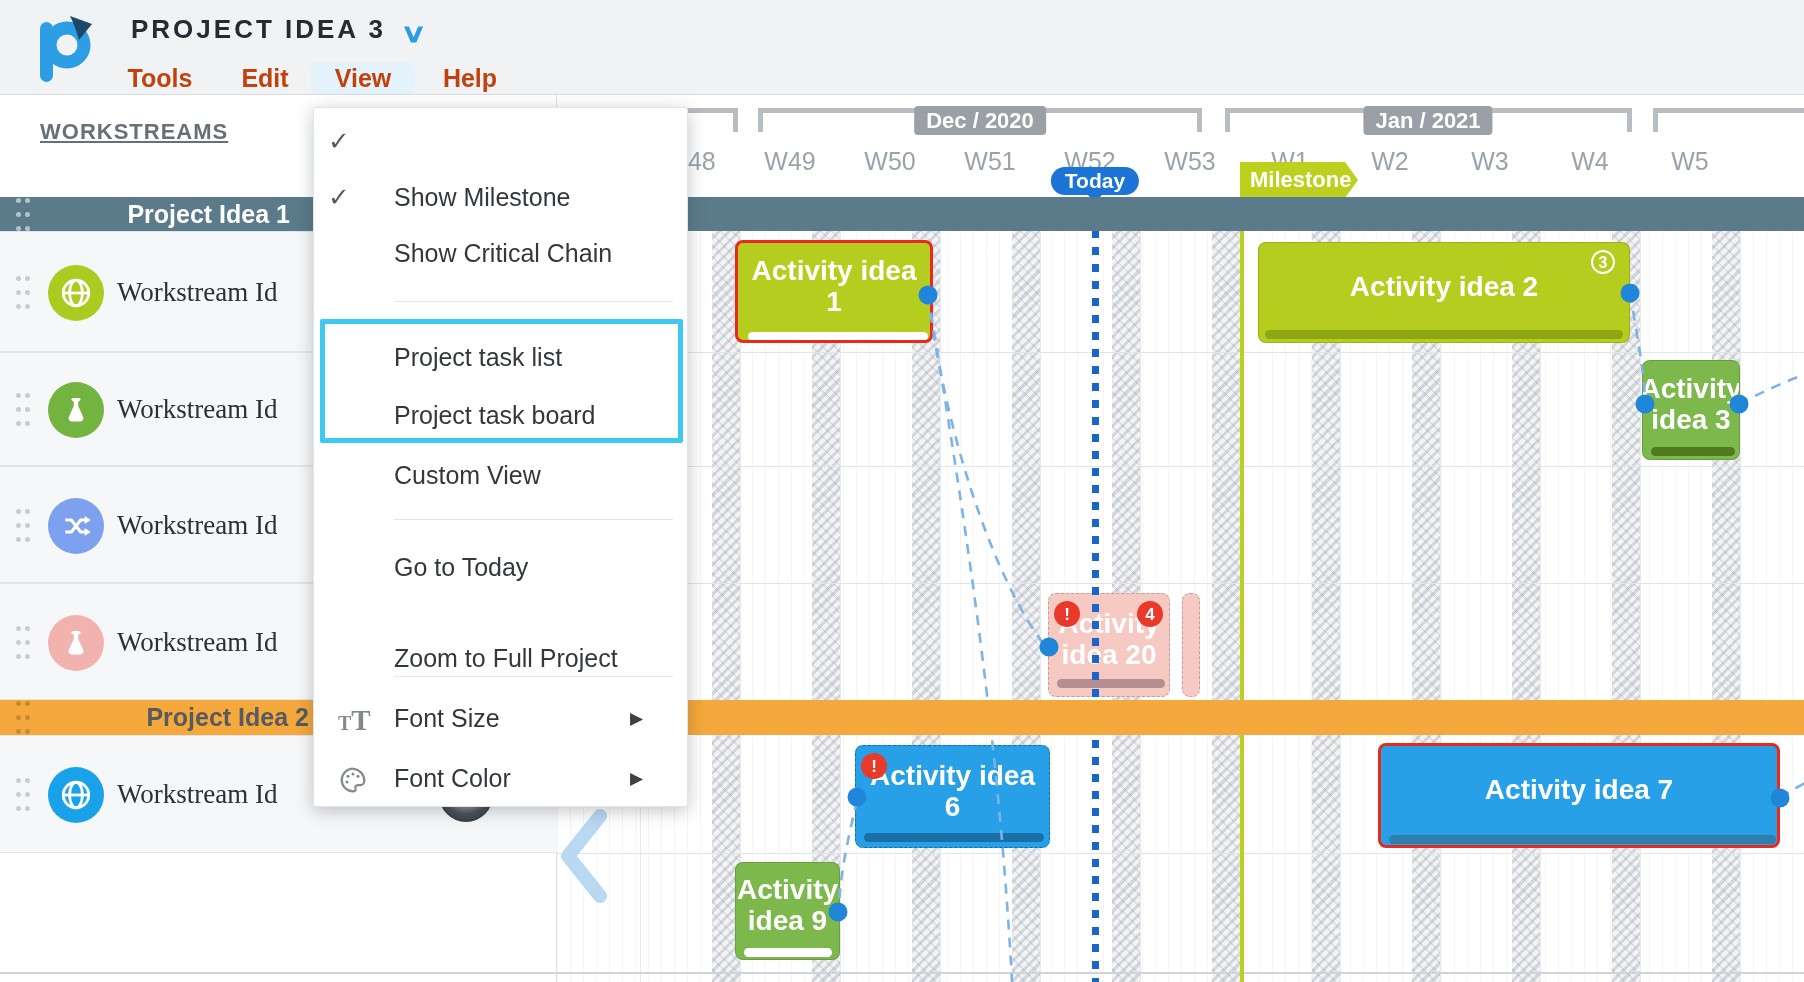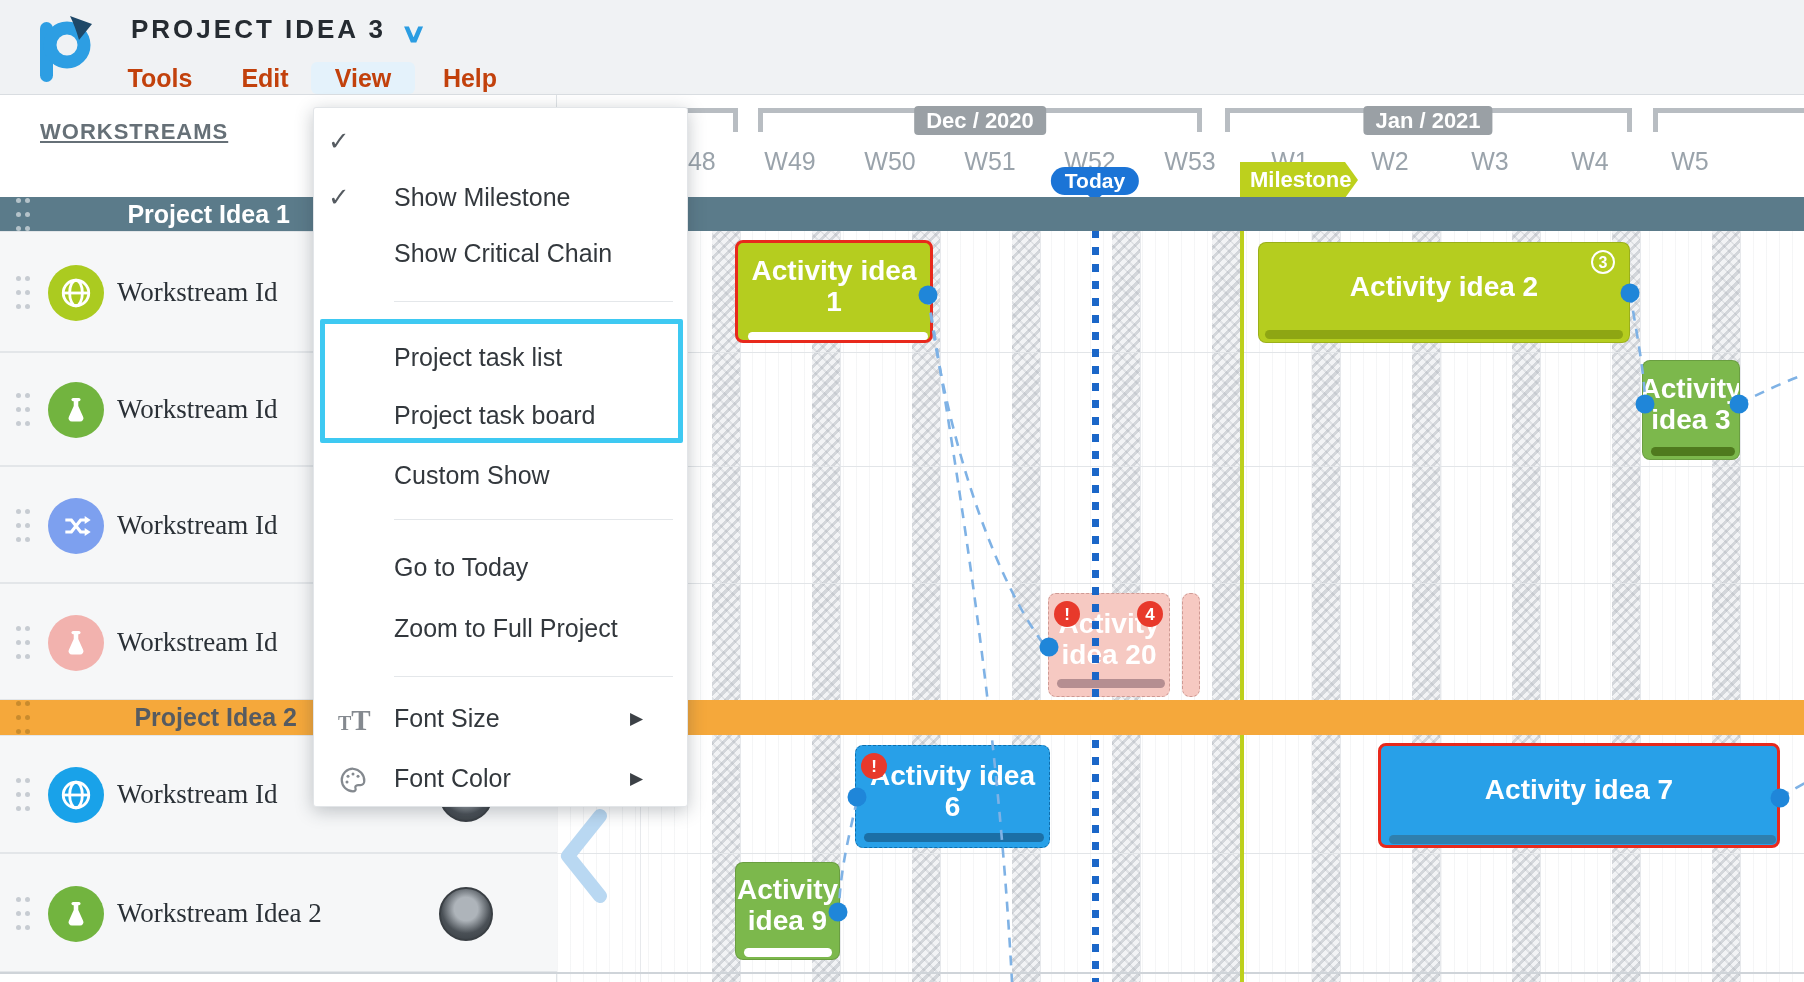--- a/index.html
+++ b/index.html
@@ -264,55 +264,37 @@
         <div class="ws-icon" style="top: 31px; background: rgb(25, 162, 233);">
           <svg width="34" height="34" viewBox="0 0 24 24">
             <circle cx="12" cy="12" r="9" fill="none" stroke="#fff" stroke-width="2"></circle>
             <path d="M3,12h18" stroke="#fff" stroke-width="2"></path>
             <ellipse cx="12" cy="12" rx="4.5" ry="9" fill="none" stroke="#fff" stroke-width="2"></ellipse>
           </svg>
         </div>
         <div class="ws-label" style="top: 43px;">Workstream Id</div>
         <div class="avatar" style="left: 439px; top: 32px;"></div>
       </div>
-      <div class="abs ws-row" style="top: 758px; height: 119px;">
-        <div class="dots" style="top: 43px; height: 34px;">
-          <div style="left: 0px; top: 0px; position: absolute; width: 5px; height: 5px; border-radius: 50%; background: rgb(199, 204, 210);"></div>
-          <div style="left: 0px; top: 14px; position: absolute; width: 5px; height: 5px; border-radius: 50%; background: rgb(199, 204, 210);"></div>
-          <div style="left: 0px; top: 28px; position: absolute; width: 5px; height: 5px; border-radius: 50%; background: rgb(199, 204, 210);"></div>
-          <div style="left: 9px; top: 0px; position: absolute; width: 5px; height: 5px; border-radius: 50%; background: rgb(199, 204, 210);"></div>
-          <div style="left: 9px; top: 14px; position: absolute; width: 5px; height: 5px; border-radius: 50%; background: rgb(199, 204, 210);"></div>
-          <div style="left: 9px; top: 28px; position: absolute; width: 5px; height: 5px; border-radius: 50%; background: rgb(199, 204, 210);"></div>
-        </div>
-        <div class="ws-icon" style="top: 32px; background: rgb(114, 180, 63);">
-          <svg width="32" height="32" viewBox="0 0 24 24">
-            <path d="M10.3,4.5 V9 L6.6,17.2 a2.5,2.5 0 0 0 2.3,3.5 h6.2 a2.5,2.5 0 0 0 2.3,-3.5 L13.7,9 V4.5 Z" fill="#fff"></path>
-            <rect x="8.6" y="3" width="6.8" height="2.4" rx="1.2" fill="#fff"></rect>
-          </svg>
-        </div>
-        <div class="ws-label" style="top: 44px;">Workstream Idea 2</div>
-        <div class="avatar" style="left: 439px; top: 33px;"></div>
-      </div>
       <div class="abs" style="left: 0px; top: 877px; width: 557px; height: 2px; background: rgb(207, 212, 217);"></div>
     </div>
 
   <div id="bands">
       <div class="abs band" style="top: 197px; height: 34px; background: rgb(91, 123, 138);">
         <div class="band-label" style="left: 0px; width: 290px; justify-content: flex-end; color: rgb(255, 255, 255);">Project Idea 1</div>
         <div class="dots" style="top: 1px; height: 34px;">
           <div style="left: 0px; top: 0px; position: absolute; width: 5px; height: 5px; border-radius: 50%; background: rgba(255, 255, 255, 0.55);"></div>
           <div style="left: 0px; top: 14px; position: absolute; width: 5px; height: 5px; border-radius: 50%; background: rgba(255, 255, 255, 0.55);"></div>
           <div style="left: 0px; top: 28px; position: absolute; width: 5px; height: 5px; border-radius: 50%; background: rgba(255, 255, 255, 0.55);"></div>
           <div style="left: 9px; top: 0px; position: absolute; width: 5px; height: 5px; border-radius: 50%; background: rgba(255, 255, 255, 0.55);"></div>
           <div style="left: 9px; top: 14px; position: absolute; width: 5px; height: 5px; border-radius: 50%; background: rgba(255, 255, 255, 0.55);"></div>
           <div style="left: 9px; top: 28px; position: absolute; width: 5px; height: 5px; border-radius: 50%; background: rgba(255, 255, 255, 0.55);"></div>
         </div>
       </div>
       <div class="abs band" style="top: 700px; height: 35px; background: rgb(245, 168, 59);">
-        <div class="band-label" style="left: 0px; width: 297px; justify-content: flex-end; color: rgb(86, 91, 97);">Project Idea 2</div>
+        <div class="band-label" style="left: 12px; width: 297px; justify-content: flex-end; color: rgb(86, 91, 97);">Project Idea 2</div>
         <div class="dots" style="top: 1px; height: 34px;">
           <div style="left: 0px; top: 0px; position: absolute; width: 5px; height: 5px; border-radius: 50%; background: rgba(120, 85, 20, 0.35);"></div>
           <div style="left: 0px; top: 14px; position: absolute; width: 5px; height: 5px; border-radius: 50%; background: rgba(120, 85, 20, 0.35);"></div>
           <div style="left: 0px; top: 28px; position: absolute; width: 5px; height: 5px; border-radius: 50%; background: rgba(120, 85, 20, 0.35);"></div>
           <div style="left: 9px; top: 0px; position: absolute; width: 5px; height: 5px; border-radius: 50%; background: rgba(120, 85, 20, 0.35);"></div>
           <div style="left: 9px; top: 14px; position: absolute; width: 5px; height: 5px; border-radius: 50%; background: rgba(120, 85, 20, 0.35);"></div>
           <div style="left: 9px; top: 28px; position: absolute; width: 5px; height: 5px; border-radius: 50%; background: rgba(120, 85, 20, 0.35);"></div>
         </div>
       </div>
     </div>
@@ -347,27 +329,27 @@
           <span class="lbl">Show Critical Chain</span>
         </div>
         <div class="menu-divider" style="top: 193px;"></div>
         <div class="menu-item" style="top: 232px;">
           <span class="lbl">Project task list</span>
         </div>
         <div class="menu-item" style="top: 290px;">
           <span class="lbl">Project task board</span>
         </div>
         <div class="menu-item" style="top: 350px;">
-          <span class="lbl">Custom Show</span>
+          <span class="lbl">Custom View</span>
         </div>
         <div class="menu-divider" style="top: 411px;"></div>
         <div class="menu-item" style="top: 442px;">
           <span class="lbl">Go to Today</span>
         </div>
-        <div class="menu-item" style="top: 503px;">
+        <div class="menu-item" style="top: 533px;">
           <span class="lbl">Zoom to Full Project</span>
         </div>
         <div class="menu-divider" style="top: 568px;"></div>
         <div class="menu-item" style="top: 593px;">
           <span class="mi-icon"><span class="fs-t1">T</span><span class="fs-t2">T</span></span>
           <span class="lbl">Font Size</span>
           <span class="menu-arrow">▶</span>
         </div>
         <div class="menu-item" style="top: 653px;">
           <span class="mi-icon"><svg width="30" height="30" viewBox="0 0 24 24" style="margin-top:2px">

